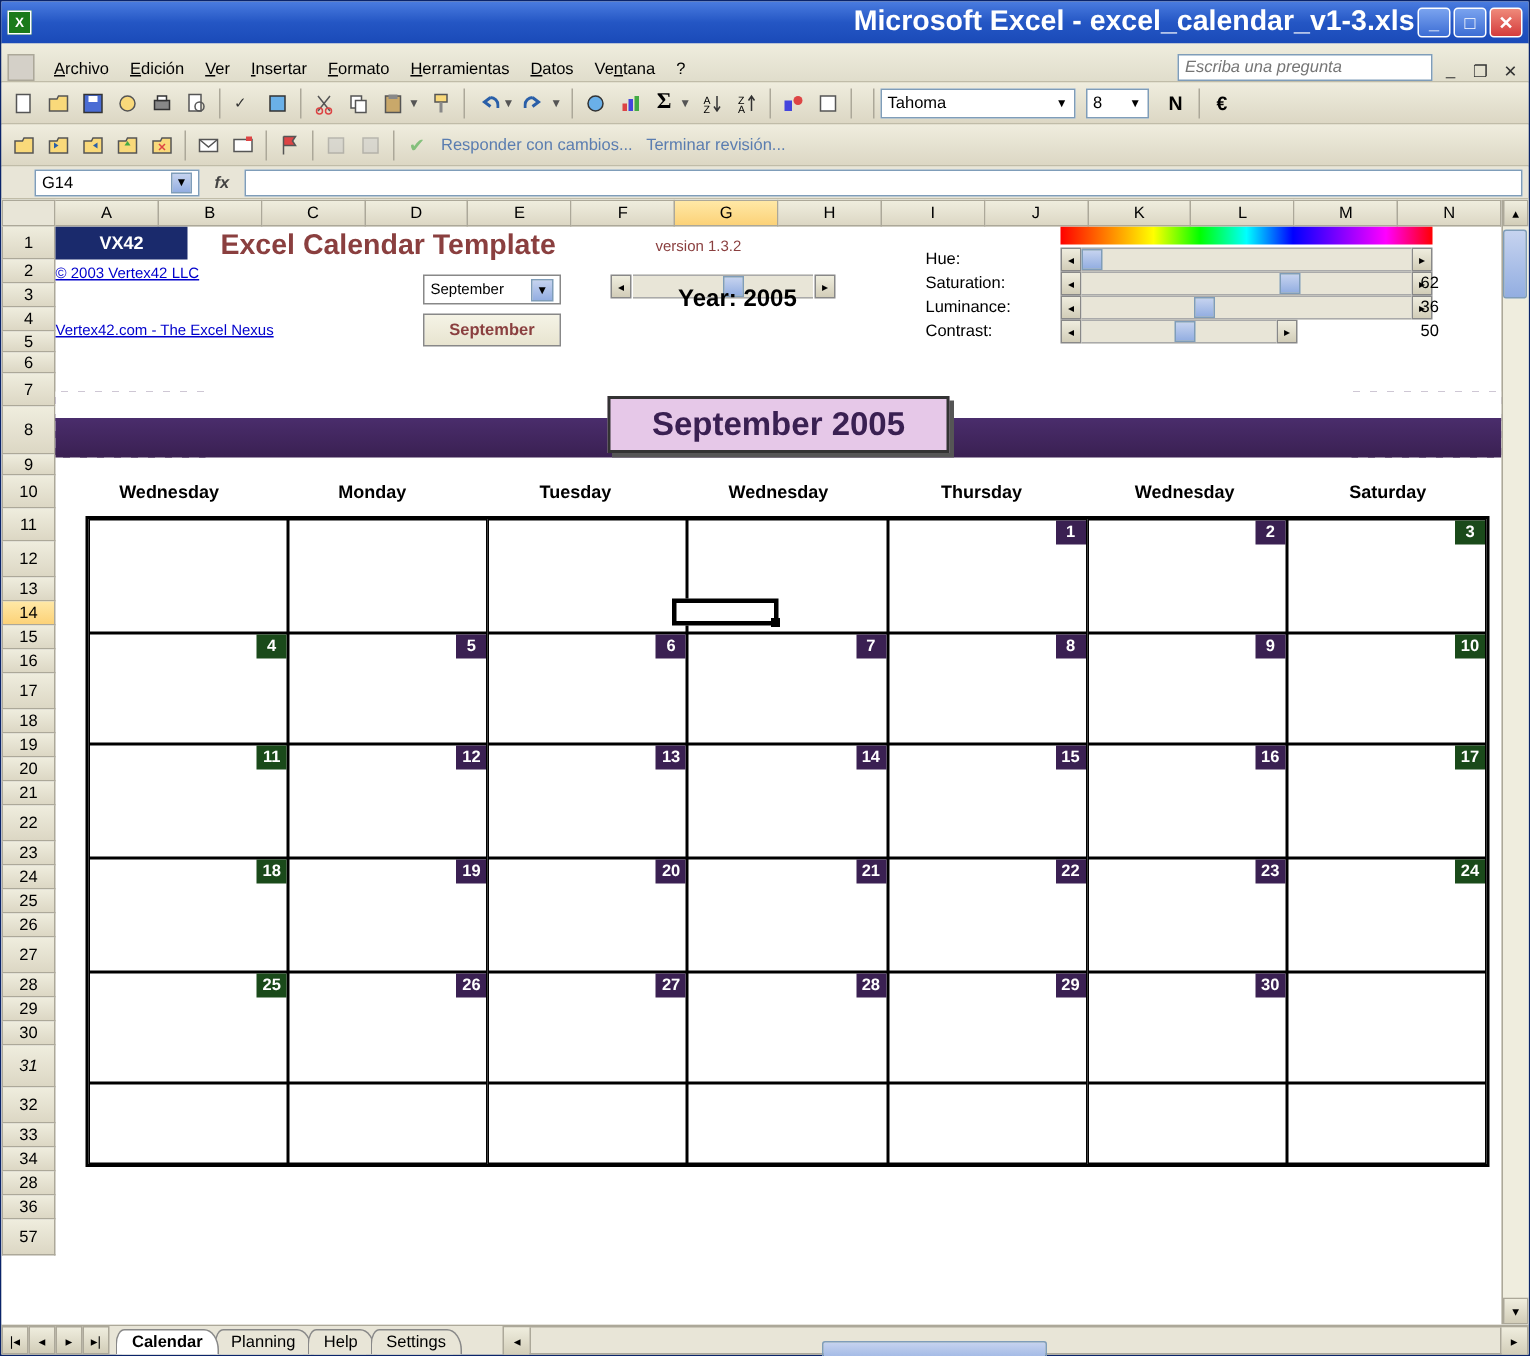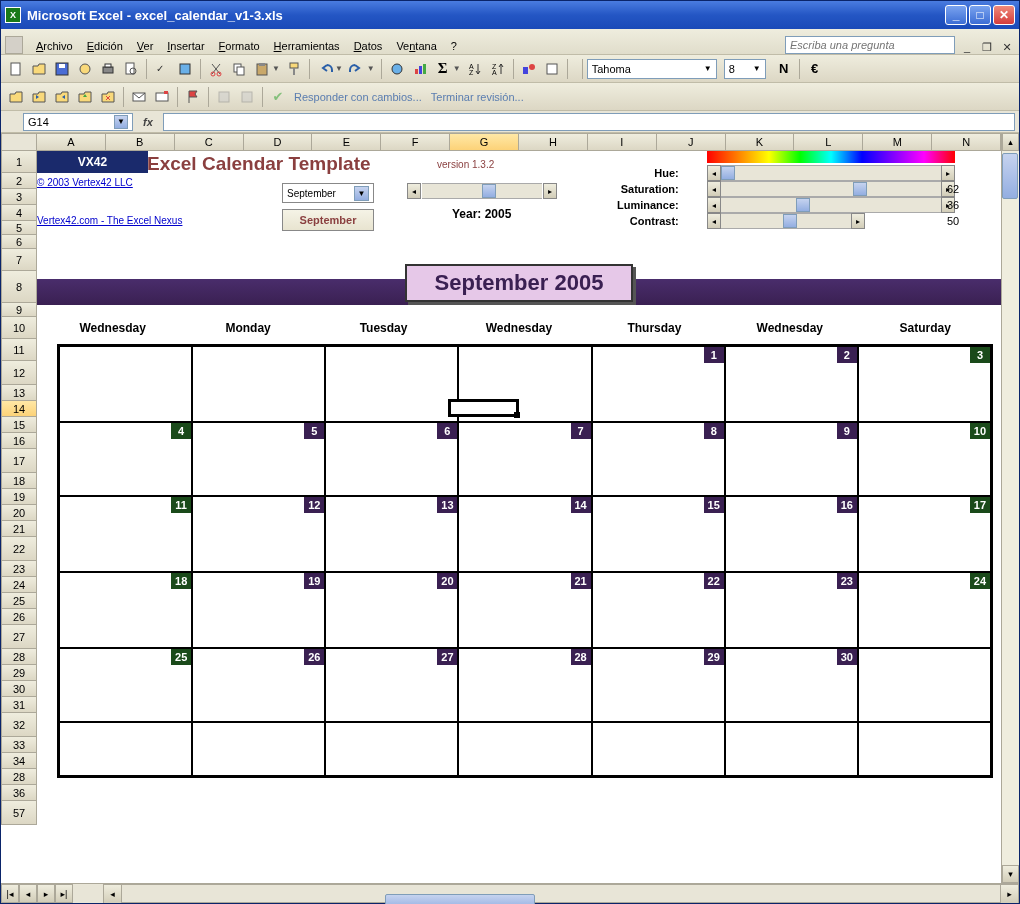--- a/index.html
+++ b/index.html
@@ -1,20 +1,20 @@
 <!DOCTYPE html>
 <html><head>
 <meta charset="utf-8">
 <style>
   * { box-sizing: border-box; margin: 0; padding: 0; }
   body { font-family: Tahoma, Arial, sans-serif; font-size: 11px; background: #ece9d8; width: 1020px; height: 904px; overflow: hidden; }
   .window { width: 1020px; height: 904px; display: flex; flex-direction: column; border: 1px solid #0a246a; }
   .titlebar { height: 28px; background: linear-gradient(to bottom,#4a7ce0 0%,#2456c4 50%,#1a4ab8 100%); display:flex; align-items:center; color:#fff; padding:0 4px; }
   .titlebar .icon { width:16px;height:16px; background:#1a7a1a; border:1px solid #fff; font-size:9px; display:flex;align-items:center;justify-content:center; margin-right:6px; font-weight:bold;}
-  .titlebar .title { flex:1; font-weight:bold; font-size:13px; }
+  .titlebar .title { flex:1; font-weight:bold; font-size:19px;text-align:right; }
   .winbtn { width:22px; height:20px; margin-left:2px; border:1px solid #fff; background:linear-gradient(to bottom,#7aa3ef,#3c6dd4); color:#fff; display:flex;align-items:center;justify-content:center; font-weight:bold; font-size:12px; border-radius:3px;}
   .winbtn.close { background:linear-gradient(to bottom,#ef8a7a,#d43c3c); }
   .menubar { height:26px; background:linear-gradient(to bottom,#efedde,#e0ddcb); display:flex; align-items:flex-end; padding:0 4px; border-bottom:1px solid #c0bca8; }
   .menubar .xlicon { width:18px;height:18px; background:#d4d0c8; border:1px solid #aca899; margin-right:6px;}
   .menuitem { padding:2px 7px; color:#000; }
   .menuitem u { text-decoration:underline; }
   .menubar .spacer { flex:1; }
   .askbox { width:170px; height:18px; border:1px solid #7f9db9; background:#fff; color:#8a8a8a; font-size:11px; padding:1px 4px; font-style:italic;}
   .smallwin { width:16px;height:14px; margin-left:4px; color:#333; display:flex;align-items:center;justify-content:center;}
   .toolbar { height:28px; background:linear-gradient(to bottom,#efedde,#dcd7c4); display:flex; align-items:center; padding:0 4px; border-bottom:1px solid #c0bca8; gap:1px;}
@@ -40,32 +40,32 @@
   .rowhdrs { width:36px; display:flex; flex-direction:column;}
   .rowhdr { border:1px solid #aca899; border-top:none; background:linear-gradient(to bottom,#efedde,#dcd7c4); display:flex;align-items:center;justify-content:center; font-size:11px;}
   .rowhdr.sel { background:linear-gradient(to bottom,#ffe8a6,#fcd278);}
   .content { flex:1; position:relative; }
   .vscroll { width:18px; background:#e8e5d7; border-left:1px solid #aca899; display:flex; flex-direction:column;}
   .sbtn { height:18px; background:linear-gradient(to bottom,#efedde,#d2cdb8); border:1px solid #aca899; display:flex;align-items:center;justify-content:center; font-size:9px;}
   .strack { flex:1; background:#efedde; position:relative;}
   .sthumb-v { width:16px; height:46px; background:linear-gradient(to bottom,#c6d3ef,#93aee1); border:1px solid #7f9db9; border-radius:2px; position:absolute; top:2px; left:0;}
   .template-title { font-size:19px; font-weight:bold; color:#8a3f3f; position:absolute; left:110px; top:2px;}
   .version { color:#8a3f3f; font-size:10px; position:absolute; left:400px; top:8px;}
-  .logo { position:absolute; left:0; top:0; width:111px; height:22px; background:#1a2a6c; color:#fff; font-weight:bold; display:flex;align-items:center;justify-content:center; font-size:12px;}
+  .logo { position:absolute; left:0; top:0; width:88px; height:22px; background:#1a2a6c; color:#fff; font-weight:bold; display:flex;align-items:center;justify-content:center; font-size:12px;}
   .copylink { position:absolute; left:0; top:26px; color:#00c; text-decoration:underline; font-size:10px;}
   .nexuslink { position:absolute; left:0; top:64px; color:#00c; text-decoration:underline; font-size:10px;}
   .month-dd { position:absolute; left:245px; top:32px; width:92px; height:20px; border:1px solid #888; background:#fff; display:flex; align-items:center; padding:0 4px; font-size:10px;}
   .month-dd .ddbtn{ margin-left:auto; width:15px;height:15px;background:linear-gradient(to bottom,#c6d3ef,#93aee1); border:1px solid #7f9db9; display:flex;align-items:center;justify-content:center;font-size:8px;}
   .sep-btn { position:absolute; left:245px; top:58px; width:92px; height:22px; background:linear-gradient(to bottom,#f5f3e6,#e8e4d0); border:1px solid #888; display:flex;align-items:center;justify-content:center; font-weight:bold; color:#8a3f3f; font-size:11px;}
   .year-slider { position:absolute; left:370px; top:32px; display:flex; align-items:center; gap:1px;}
   .slbtn { width:14px;height:16px; background:linear-gradient(to bottom,#efedde,#d2cdb8); border:1px solid #888; display:flex;align-items:center;justify-content:center;font-size:8px;}
   .sltrack { width:120px;height:16px; background:#e8e5d7; border:1px solid #aaa; border-left:none; border-right:none; position:relative;}
   .slthumb { width:14px;height:14px; background:linear-gradient(to bottom,#c6d3ef,#93aee1); border:1px solid #7f9db9; position:absolute; top:0;}
-  .year-label { position:absolute; left:415px; top:56px; font-weight:bold; font-size:12px;}
-  .hsl-labels { position:absolute; left:580px; top:14px; text-align:right; font-weight:bold; font-size:11px; line-height:16px;}
+  .year-label { position:absolute; left:415px; top:40px; font-weight:bold; font-size:16px;}
+  .hsl-labels { position:absolute; left:580px; top:14px; text-align:left; font-weight:normal; font-size:11px; line-height:16px;}
   .hsl-sliders { position:absolute; left:670px; top:14px; }
   .hsl-row { display:flex; align-items:center; height:16px;}
   .hsl-vals { position:absolute; left:910px; top:30px; text-align:right; font-size:11px; line-height:16px;}
   .spectrum { position:absolute; left:670px; top:0px; width:248px; height:12px; background:linear-gradient(to right, #f00,#ff8000,#ff0,#0f0,#0ff,#00f,#8000ff,#f0f,#f00);}
   .calendar-banner { position:absolute; left:0; top:110px; right:0; height:44px; background:linear-gradient(to bottom,#fff 0%,#fff 40%,#4a2d6c 40%,#3a2052 100%); display:flex; align-items:center; justify-content:center;}
   .banner-diag-l, .banner-diag-r { position:absolute; top:110px; width:100px; height:44px; background:repeating-linear-gradient(-45deg,#3a2052,#3a2052 3px,transparent 3px,transparent 8px);}
   .banner-diag-l { left:0; }
   .banner-diag-r { right:0; background:repeating-linear-gradient(45deg,#3a2052,#3a2052 3px,transparent 3px,transparent 8px);}
   .month-year-badge { background:#e6c8e8; border:2px solid #333; box-shadow:3px 3px 0 #555; padding:4px 28px; font-weight:bold; font-size:22px; color:#3a2052; z-index:2;}
   .weekday-row { position:absolute; left:0; top:168px; right:0; height:22px; display:flex; padding:0 8px;}
@@ -386,21 +386,21 @@
             <div class="rowhdr" style="height: 16px;">21</div>
             <div class="rowhdr" style="height: 24px;">22</div>
             <div class="rowhdr" style="height: 16px;">23</div>
             <div class="rowhdr" style="height: 16px;">24</div>
             <div class="rowhdr" style="height: 16px;">25</div>
             <div class="rowhdr" style="height: 16px;">26</div>
             <div class="rowhdr" style="height: 24px;">27</div>
             <div class="rowhdr" style="height: 16px;">28</div>
             <div class="rowhdr" style="height: 16px;">29</div>
             <div class="rowhdr" style="height: 16px;">30</div>
-            <div class="rowhdr" style="height: 16px;">31</div>
+            <div class="rowhdr" style="height: 28px; font-style: italic;">31</div>
             <div class="rowhdr" style="height: 24px;">32</div>
             <div class="rowhdr" style="height: 16px;">33</div>
             <div class="rowhdr" style="height: 16px;">34</div>
             <div class="rowhdr" style="height: 16px;">28</div>
             <div class="rowhdr" style="height: 16px;">36</div>
             <div class="rowhdr" style="height: 24px;">57</div>
           </div>
         <div class="content" id="content">
           <div class="logo">VX42</div>
           <div class="template-title">Excel Calendar Template</div>
@@ -605,20 +605,26 @@
     </div>
   </div>
 
   <div class="tabs-scroll-row">
     <div class="nav-btns">
       <div class="navb">|◂</div>
       <div class="navb">◂</div>
       <div class="navb">▸</div>
       <div class="navb">▸|</div>
     </div>
+    <div class="tabs" id="tabs">
+        <div class="tab active">Calendar</div>
+        <div class="tab">Planning</div>
+        <div class="tab">Help</div>
+        <div class="tab">Settings</div>
+      </div>
     <div style="width:30px"></div>
     <div class="hscroll">
       <div class="hsbtn">◂</div>
       <div class="hstrack">
           <div class="hsthumb"></div>
         </div>
       <div class="hsbtn r">▸</div>
     </div>
   </div>
 

